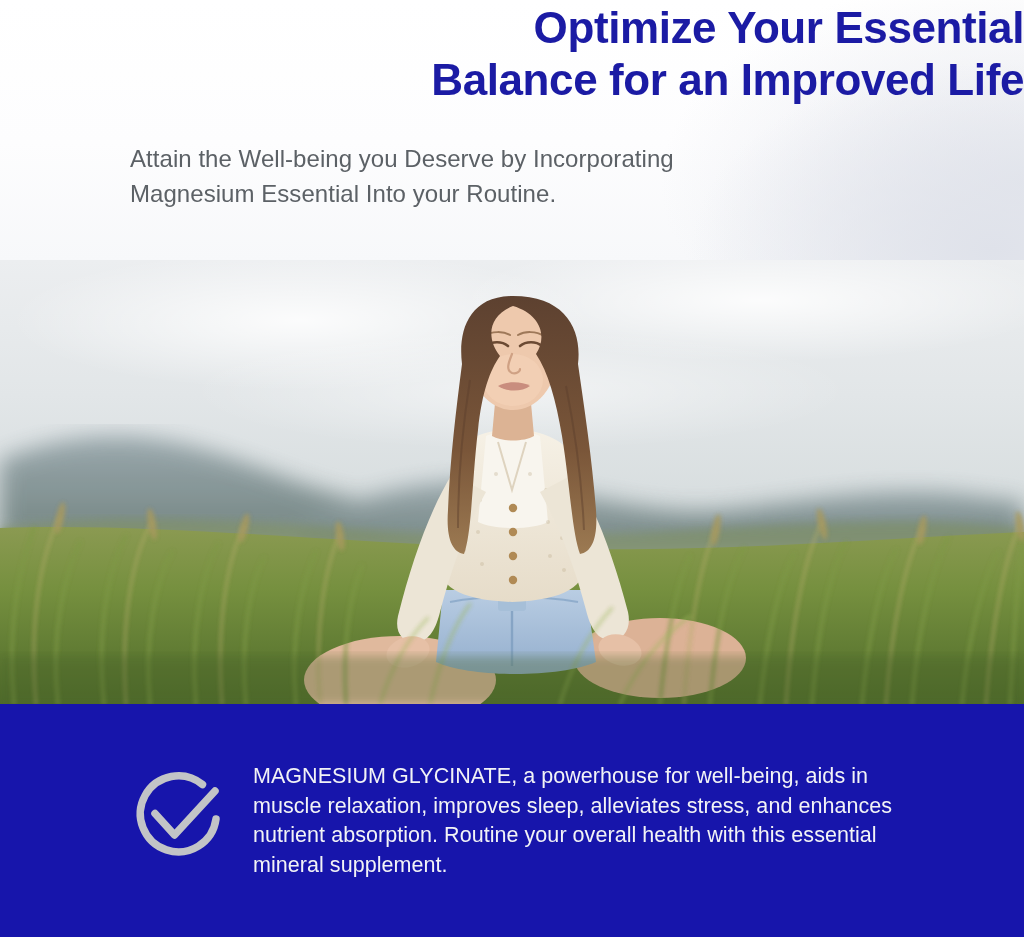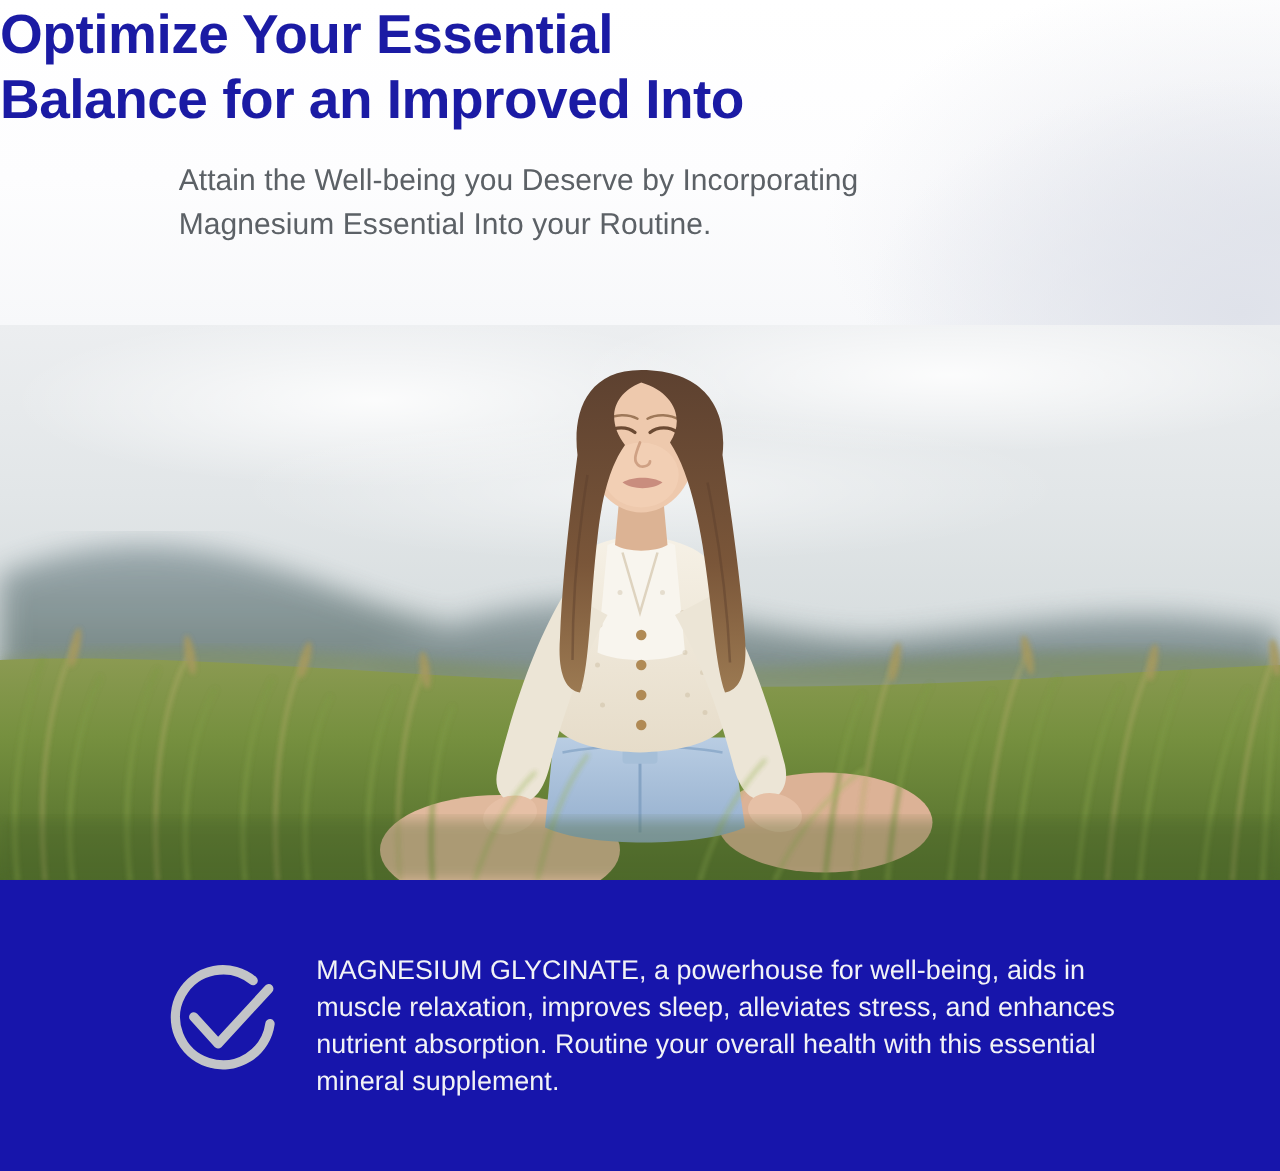--- a/index.html
+++ b/index.html
@@ -13,30 +13,29 @@
   
   .header {
     position:absolute; left:0; top:0; width:1024px; height:260px;
     background:
       radial-gradient(ellipse 420px 260px at 97% 96%, #dfe2ea 0%, rgba(223,226,234,0) 72%),
       radial-gradient(ellipse 520px 300px at 100% 70%, #e6e8ee 0%, rgba(230,232,238,0) 70%),
       linear-gradient(180deg,#ffffff 0%,#fdfdfe 55%,#f7f8fa 100%);
   }
   .headline {
     position:absolute; left:0; top:2px; width:1024px;
-    text-align:left; color:#1b1ba4;
+    text-align:right; color:#1b1ba4;
     font-size:44px; font-weight:bold; line-height:1.18;
     letter-spacing:-0.4px;
   }
   .headline .l2 { display:block; }
   .subtitle {
-    position:absolute; left:130px; top:128px; width:790px;
+    position:absolute; left:130px; top:142px; width:790px;
     color:#5c6166; font-size:24px; line-height:1.45; font-weight:400;
     letter-spacing:0.05px;
-    margin-left:13px;
   }
   .subtitle .s2 { display:block; }
 
   
   .photo {
     position:absolute; left:0; top:260px; width:1024px; height:444px;
     overflow:hidden; background:#cfd4d6;
   }
   .photo svg { display:block; width:1024px; height:444px; }
 
@@ -55,21 +54,21 @@
   }
 </style>
 </head>
 <body>
 
 <div class="page">
 
   <div class="header">
     <h1 class="headline">
       <span>Optimize Your Essential</span>
-      <span class="l2">Balance for an Improved Into</span>
+      <span class="l2">Balance for an Improved Life</span>
     </h1>
     <p class="subtitle">
       <span>Attain the Well-being you Deserve by Incorporating</span>
       <span class="s2">Magnesium Essential Into your Routine.</span>
     </p>
   </div>
 
   <div class="photo">
     <svg viewBox="0 0 1024 444" preserveAspectRatio="none" aria-hidden="true">
       <defs>

